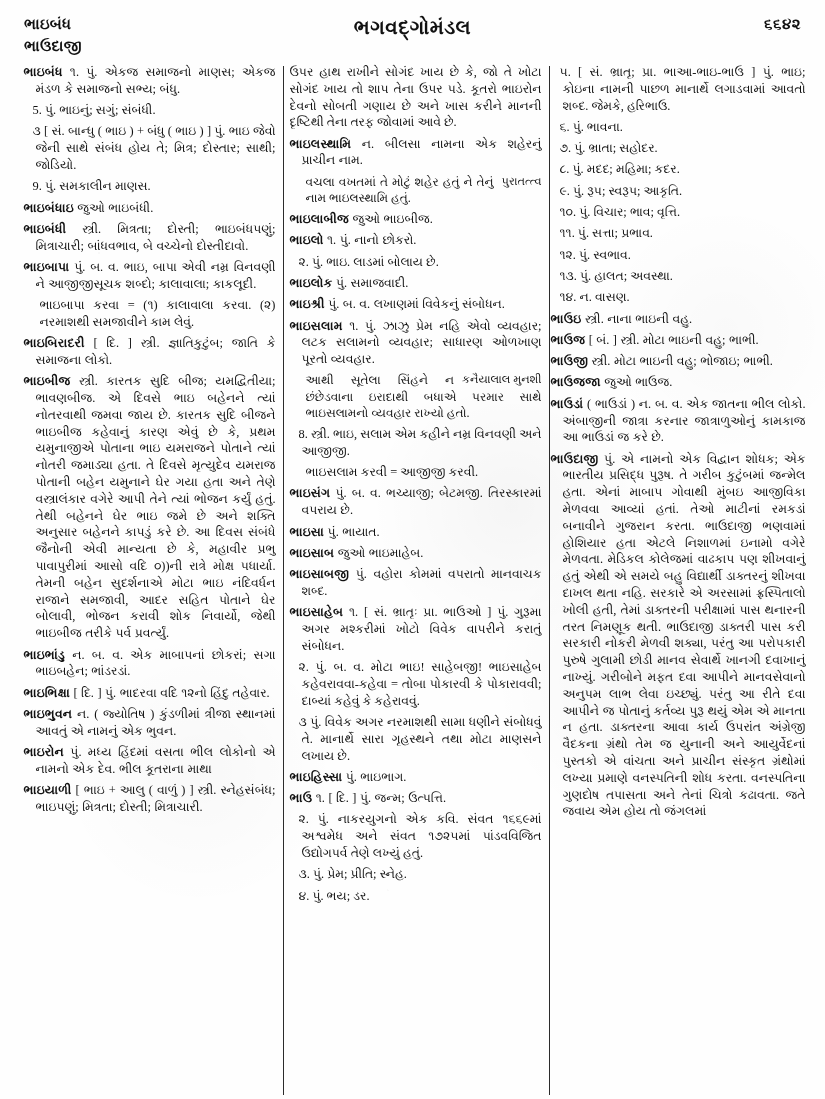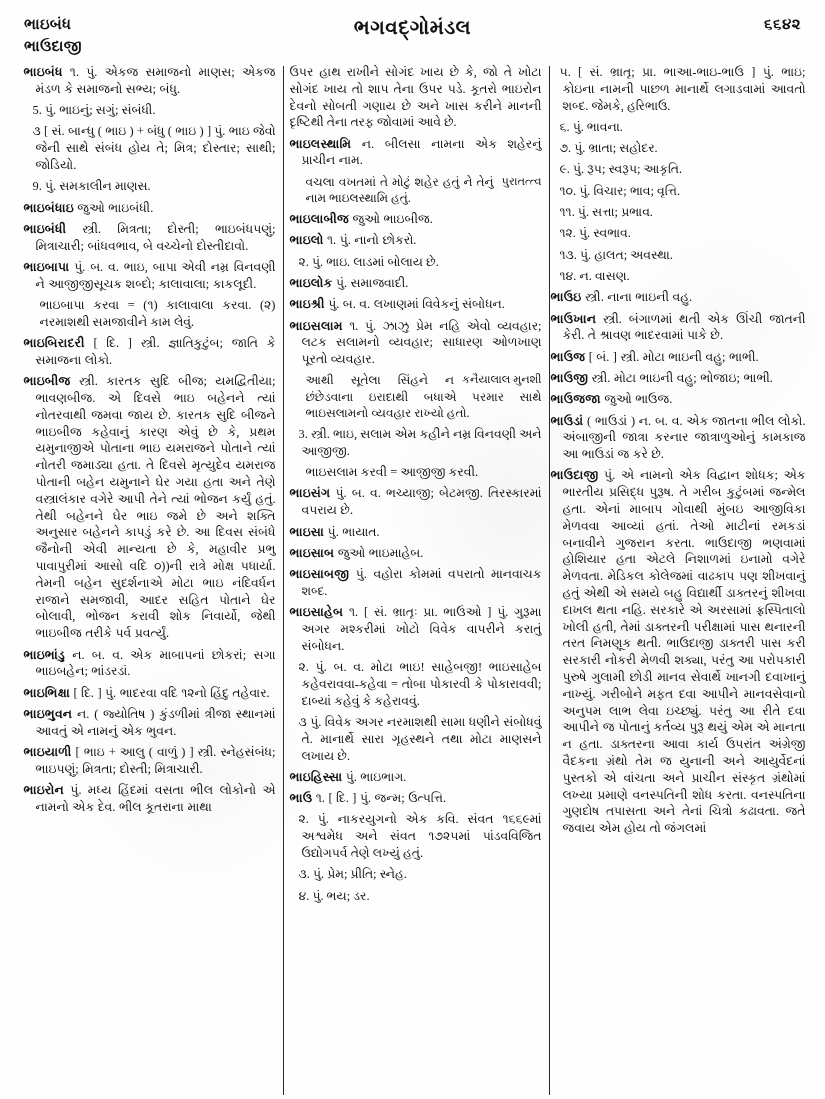--- a/index.html
+++ b/index.html
@@ -170,38 +170,38 @@
           <p class="sense">9. પું. સમકાલીન માણસ.</p>
           <p class="entry hang"><span class="hw">ભાઇબંધાઇ</span><span> જુઓ ભાઇબંધી.</span></p>
           <p class="entry hang"><span class="hw">ભાઇબંધી</span><span> સ્ત્રી. મિત્રતા; દોસ્તી; ભાઇબંધપણું; મિત્રાચારી; બાંધવભાવ, બે વચ્ચેનો દોસ્તીદાવો.</span></p>
           <p class="entry hang"><span class="hw">ભાઇબાપા</span><span> પું. બ. વ. ભાઇ, બાપા એવી નમ્ર વિનવણી ને આજીજીસૂચક શબ્દો; કાલાવાલા; કાકલૂદી.</span></p>
           <p class="idiom">ભાઇબાપા કરવા = (૧) કાલાવાલા કરવા. (૨) નરમાશથી સમજાવીને કામ લેવું.</p>
           <p class="entry hang"><span class="hw">ભાઇબિરાદરી</span><span> [ દિ. ] સ્ત્રી. જ્ઞાતિકુટુંબ; જાતિ કે સમાજના લોકો.</span></p>
           <p class="entry hang"><span class="hw">ભાઇબીજ</span><span> સ્ત્રી. કારતક સુદિ બીજ; યમદ્વિતીયા; ભાવણબીજ. એ દિવસે ભાઇ બહેનને ત્યાં નોતરવાથી જમવા જાય છે. કારતક સુદિ બીજને ભાઇબીજ કહેવાનું કારણ એવું છે કે, પ્રથમ યમુનાજીએ પોતાના ભાઇ યમરાજને પોતાને ત્યાં નોતરી જમાડ્યા હતા. તે દિવસે મૃત્યુદેવ યમરાજ પોતાની બહેન યમુનાને ઘેર ગયા હતા અને તેણે વસ્ત્રાલંકાર વગેરે આપી તેને ત્યાં ભોજન કર્યું હતું. તેથી બહેનને ઘેર ભાઇ જમે છે અને શક્તિ અનુસાર બહેનને કાપડું કરે છે. આ દિવસ સંબંધે જૈનોની એવી માન્યતા છે કે, મહાવીર પ્રભુ પાવાપુરીમાં આસો વદિ ૦))ની રાત્રે મોક્ષ પધાર્યા. તેમની બહેન સુદર્શનાએ મોટા ભાઇ નંદિવર્ધન રાજાને સમજાવી, આદર સહિત પોતાને ઘેર બોલાવી, ભોજન કરાવી શોક નિવાર્યો, જેથી ભાઇબીજ તરીકે પર્વ પ્રવર્ત્યું.</span></p>
           <p class="entry hang"><span class="hw">ભાઇભાંડુ</span><span> ન. બ. વ. એક માબાપનાં છોકરાં; સગા ભાઇબહેન; ભાંડરડાં.</span></p>
           <p class="entry hang"><span class="hw">ભાઇભિક્ષા</span><span> [ દિ. ] પું. ભાદરવા વદિ ૧૨નો હિંદુ તહેવાર.</span></p>
           <p class="entry hang"><span class="hw">ભાઇભુવન</span><span> ન. ( જ્યોતિષ ) કુંડળીમાં ત્રીજા સ્થાનમાં આવતું એ નામનું એક ભુવન.</span></p>
+          <p class="entry hang"><span class="hw">ભાઇરોન</span><span> પું. મધ્ય હિંદમાં વસતા ભીલ લોકોનો એ નામનો એક દેવ. ભીલ કૂતરાના માથા</span></p>
           <p class="entry hang"><span class="hw">ભાઇયાળી</span><span> [ ભાઇ + આલુ ( વાળું ) ] સ્ત્રી. સ્નેહસંબંધ; ભાઇપણું; મિત્રતા; દોસ્તી; મિત્રાચારી.</span></p>
-          <p class="entry hang"><span class="hw">ભાઇરોન</span><span> પું. મધ્ય હિંદમાં વસતા ભીલ લોકોનો એ નામનો એક દેવ. ભીલ કૂતરાના માથા</span></p>
         </div>
       <div class="rule"></div>
     </div>
     <div class="col col-2">
       <div class="col-body">
           <p class="cont">ઉપર હાથ રાખીને સોગંદ ખાય છે કે, જો તે ખોટા સોગંદ ખાય તો શાપ તેના ઉપર પડે. કૂતરો ભાઇરોન દેવનો સોબતી ગણાય છે અને ખાસ કરીને માનની દૃષ્ટિથી તેના તરફ જોવામાં આવે છે.</p>
           <p class="entry hang"><span class="hw">ભાઇલસ્થામિ</span><span> ન. બીલસા નામના એક શહેરનું પ્રાચીન નામ.</span></p>
           <p class="quote"><span class="attrib">પુરાતત્ત્વ</span><span>વચલા વખતમાં તે મોટું શહેર હતું ને તેનું નામ ભાઇલસ્થામિ હતું.</span></p>
           <p class="entry hang"><span class="hw">ભાઇલાબીજ</span><span> જુઓ ભાઇબીજ.</span></p>
           <p class="entry hang"><span class="hw">ભાઇલો</span><span> ૧. પું. નાનો છોકરો.</span></p>
           <p class="sense">૨. પું. ભાઇ. લાડમાં બોલાય છે.</p>
           <p class="entry hang"><span class="hw">ભાઇલોક</span><span> પું. સમાજવાદી.</span></p>
           <p class="entry hang"><span class="hw">ભાઇશ્રી</span><span> પું. બ. વ. લખાણમાં વિવેકનું સંબોધન.</span></p>
           <p class="entry hang"><span class="hw">ભાઇસલામ</span><span> ૧. પું. ઝાઝુ પ્રેમ નહિ એવો વ્યવહાર; લટક સલામનો વ્યવહાર; સાધારણ ઓળખાણ પૂરતો વ્યવહાર.</span></p>
           <p class="quote"><span class="attrib">કનૈયાલાલ મુનશી</span><span>આથી સૂતેલા સિંહને ન છંછેડવાના ઇરાદાથી બધાએ પરમાર સાથે ભાઇસલામનો વ્યવહાર રાખ્યો હતો.</span></p>
-          <p class="sense">3. સ્ત્રી. ભાઇ, સલામ એમ કહીને નમ્ર વિનવણી અને આજીજી.</p>
+          <p class="sense">8. સ્ત્રી. ભાઇ, સલામ એમ કહીને નમ્ર વિનવણી અને આજીજી.</p>
           <p class="idiom">ભાઇસલામ કરવી = આજીજી કરવી.</p>
           <p class="entry hang"><span class="hw">ભાઇસંગ</span><span> પું. બ. વ. ભચ્યાજી; બેટમજી. તિરસ્કારમાં વપરાય છે.</span></p>
           <p class="entry hang"><span class="hw">ભાઇસા</span><span> પું. ભાયાત.</span></p>
           <p class="entry hang"><span class="hw">ભાઇસાબ</span><span> જુઓ ભાઇમાહેબ.</span></p>
           <p class="entry hang"><span class="hw">ભાઇસાબજી</span><span> પું. વહોરા કોમમાં વપરાતો માનવાચક શબ્દ.</span></p>
           <p class="entry hang"><span class="hw">ભાઇસાહેબ</span><span> ૧. [ સં. ભ્રાતૃઃ પ્રા. ભાઉઓ ] પું. ગુરૂમા અગર મશ્કરીમાં ખોટો વિવેક વાપરીને કરાતું સંબોધન.</span></p>
           <p class="sense">૨. પું. બ. વ. મોટા ભાઇ! સાહેબજી! ભાઇસાહેબ કહેવરાવવા-કહેવા = તોબા પોકારવી કે પોકારાવવી; દાબ્યાં કહેવું કે કહેરાવવું.</p>
           <p class="sense">૩ પું. વિવેક અગર નરમાશથી સામા ધણીને સંબોધવું તે. માનાર્થે સારા ગૃહસ્થને તથા મોટા માણસને લખાય છે.</p>
           <p class="entry hang"><span class="hw">ભાઇહિસ્સા</span><span> પું. ભાઇભાગ.</span></p>
           <p class="entry hang"><span class="hw">ભાઉ</span><span> ૧. [ દિ. ] પું. જન્મ; ઉત્પત્તિ.</span></p>
@@ -209,28 +209,28 @@
           <p class="sense">૩. પું. પ્રેમ; પ્રીતિ; સ્નેહ.</p>
           <p class="sense">૪. પું. ભય; ડર.</p>
         </div>
       <div class="rule"></div>
     </div>
     <div class="col col-3">
       <div class="col-body">
           <p class="sense">૫. [ સં. ભ્રાતૃ; પ્રા. ભાઆ-ભાઇ-ભાઉ ] પું. ભાઇ; કોઇના નામની પાછળ માનાર્થે લગાડવામાં આવતો શબ્દ. જેમકે, હરિભાઉ.</p>
           <p class="sense">૬. પું. ભાવના.</p>
           <p class="sense">૭. પું. ભ્રાતા; સહોદર.</p>
+          <p class="sense">૮. પું. મદદ; મહિમા; કદર.</p>
           <p class="sense">૯. પું. રૂપ; સ્વરૂપ; આકૃતિ.</p>
           <p class="sense">૧૦. પું. વિચાર; ભાવ; વૃત્તિ.</p>
           <p class="sense">૧૧. પું. સત્તા; પ્રભાવ.</p>
           <p class="sense">૧૨. પું. સ્વભાવ.</p>
           <p class="sense">૧૩. પું. હાલત; અવસ્થા.</p>
           <p class="sense">૧૪. ન. વાસણ.</p>
           <p class="entry hang"><span class="hw">ભાઉઇ</span><span> સ્ત્રી. નાના ભાઇની વહુ.</span></p>
-          <p class="entry hang"><span class="hw">ભાઉખાન</span><span> સ્ત્રી. બંગાળમાં થતી એક ઊંચી જાતની કેરી. તે શ્રાવણ ભાદરવામાં પાકે છે.</span></p>
           <p class="entry hang"><span class="hw">ભાઉજ</span><span> [ બં. ] સ્ત્રી. મોટા ભાઇની વહુ; ભાભી.</span></p>
           <p class="entry hang"><span class="hw">ભાઉજી</span><span> સ્ત્રી. મોટા ભાઇની વહુ; ભોજાઇ; ભાભી.</span></p>
           <p class="entry hang"><span class="hw">ભાઉજજા</span><span> જુઓ ભાઉજ.</span></p>
           <p class="entry hang"><span class="hw">ભાઉડાં</span><span> ( ભાઉડાં ) ન. બ. વ. એક જાતના ભીલ લોકો. અંબાજીની જાત્રા કરનાર જાત્રાળુઓનું કામકાજ આ ભાઉડાં જ કરે છે.</span></p>
           <p class="entry hang"><span class="hw">ભાઉદાજી</span><span> પું. એ નામનો એક વિદ્વાન શોધક; એક ભારતીય પ્રસિદ્ધ પુરૂષ. તે ગરીબ કુટુંબમાં જન્મેલ હતા. એનાં માબાપ ગોવાથી મુંબઇ આજીવિકા મેળવવા આવ્યાં હતાં. તેઓ માટીનાં રમકડાં બનાવીને ગુજરાન કરતા. ભાઉદાજી ભણવામાં હોશિયાર હતા એટલે નિશાળમાં ઇનામો વગેરે મેળવતા. મેડિકલ કોલેજમાં વાઢકાપ પણ શીખવાનું હતું એથી એ સમયે બહુ વિદ્યાર્થી ડાક્તરનું શીખવા દાખલ થતા નહિ. સરકારે એ અરસામાં ફ્રસ્પિતાલો ખોલી હતી, તેમાં ડાક્તરની પરીક્ષામાં પાસ થનારની તરત નિમણૂક થતી. ભાઉદાજી ડાક્તરી પાસ કરી સરકારી નોકરી મેળવી શક્યા, પરંતુ આ પરોપકારી પુરુષે ગુલામી છોડી માનવ સેવાર્થે ખાનગી દવાખાનું નાખ્યું. ગરીબોને મફત દવા આપીને માનવસેવાનો અનુપમ લાભ લેવા ઇચ્છ્યું. પરંતુ આ રીતે દવા આપીને જ પોતાનું કર્તવ્ય પુરૂ થયું એમ એ માનતા ન હતા. ડાક્તરના આવા કાર્ય ઉપરાંત અંગ્રેજી વૈદકના ગ્રંથો તેમ જ યુનાની અને આયુર્વેદનાં પુસ્તકો એ વાંચતા અને પ્રાચીન સંસ્કૃત ગ્રંથોમાં લખ્યા પ્રમાણે વનસ્પતિની શોધ કરતા. વનસ્પતિના ગુણદોષ તપાસતા અને તેનાં ચિત્રો કઢાવતા. જતે જવાય એમ હોય તો જંગલમાં</span></p>
         </div>
 
     </div>
   </div>
 

